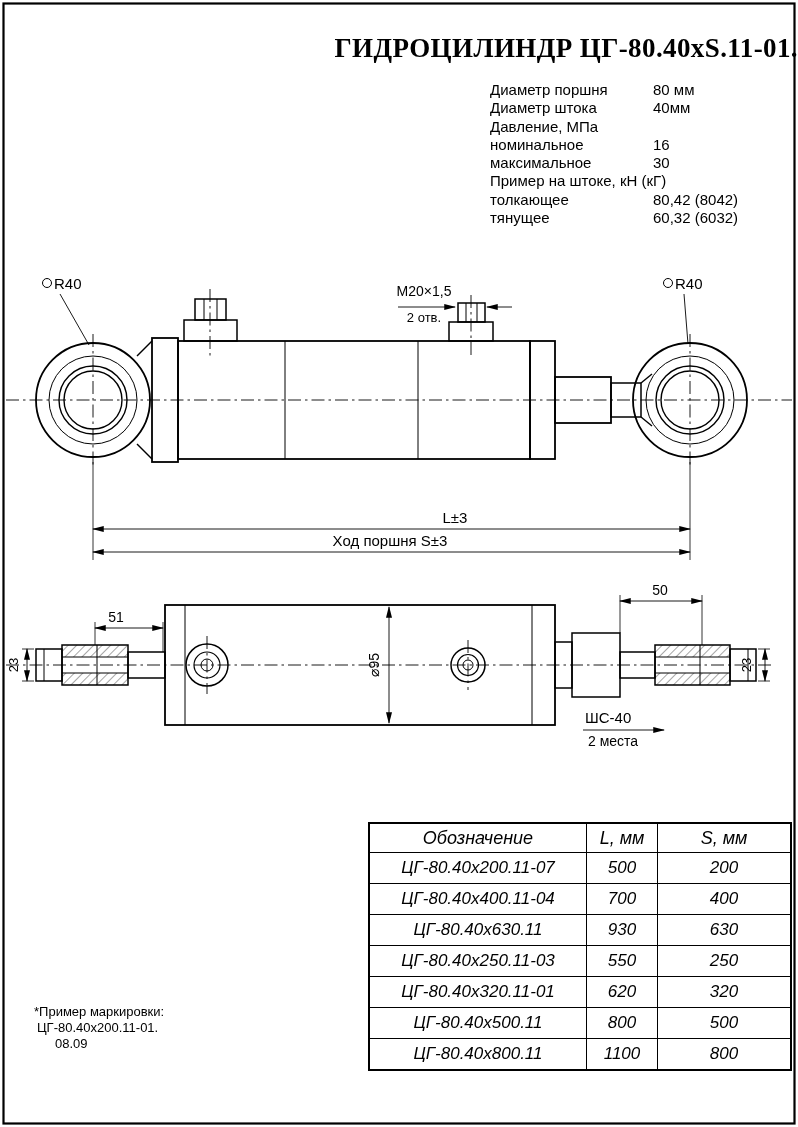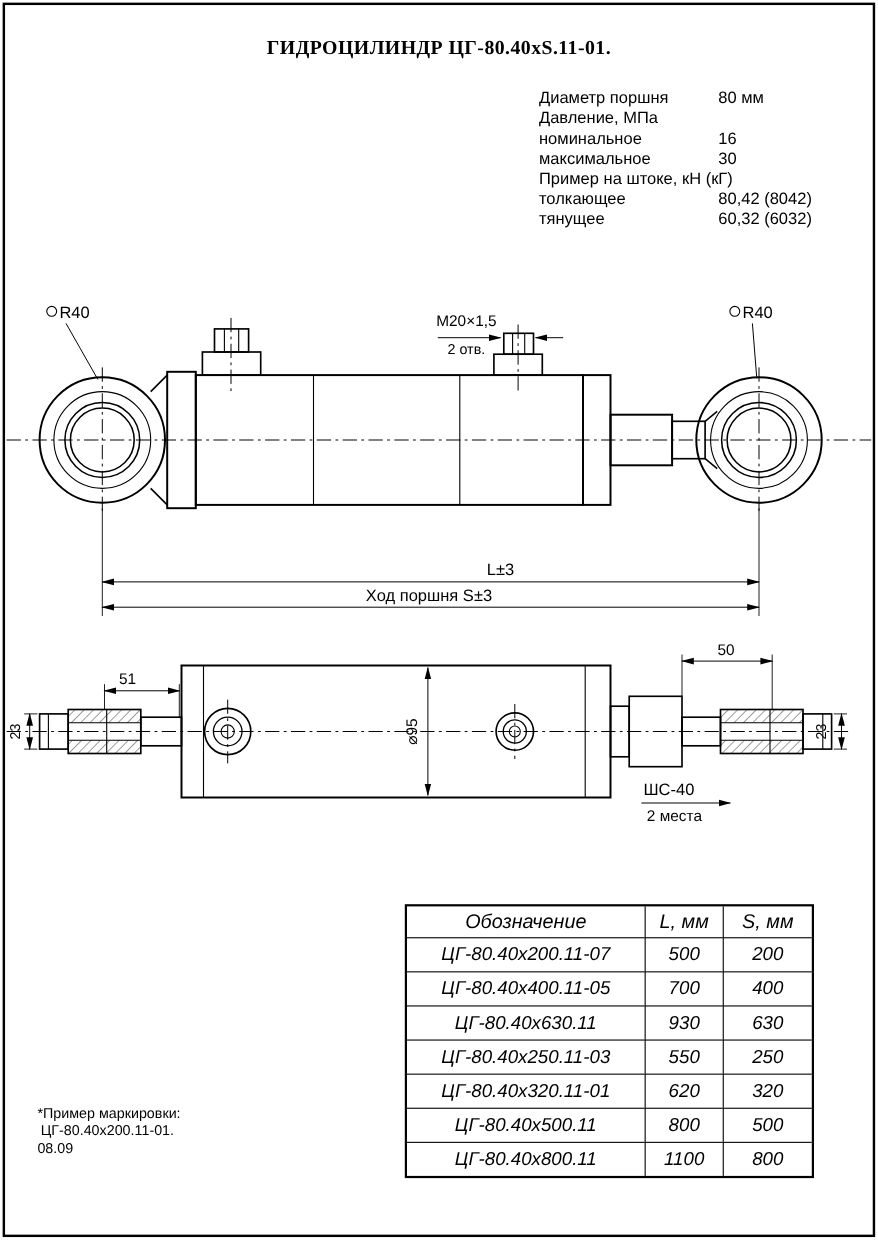--- a/index.html
+++ b/index.html
@@ -1,36 +1,36 @@
 <!DOCTYPE html>
 <html><head>
 <meta charset="utf-8">
 <style>
   *{box-sizing:border-box}
   body{margin:0;background:#fff}
   .sheet{position:relative;width:798px;height:1127px;background:#fff;overflow:hidden;
          font-family:"Liberation Sans",sans-serif;color:#000}
   .drawing-svg{position:absolute;left:0;top:0}
-  .title{position:absolute;top:33px;left:0;width:100%;text-align:center;
-         font-family:"Liberation Serif",serif;font-weight:700;font-size:18px;letter-spacing:.4px}
+  .title{position:absolute;top:33px;left:0;width:100%;text-align:right;
+         font-family:"Liberation Serif",serif;font-weight:700;font-size:27px;letter-spacing:.4px}
   .specs{position:absolute;left:490px;top:81px;width:292px;font-size:15px}
   .spec-row{display:flex;height:18.3px;align-items:baseline}
   .spec-label{flex:0 0 163px;white-space:nowrap}
   .spec-value{white-space:nowrap}
-  .dtable{position:absolute;left:368px;top:822px;width:372px;border:2.4px solid #000;
+  .dtable{position:absolute;left:368px;top:822px;width:424px;border:2.4px solid #000;
           display:grid;grid-template-columns:216px 71px 1fr;grid-template-rows:28px repeat(7,31px);
           font-style:italic;font-size:17px;font-family:"Liberation Sans",sans-serif}
   .cell{border-top:1.6px solid #000;border-left:1.6px solid #000;display:flex;
         align-items:center;justify-content:center;white-space:nowrap}
   .cell.head{font-size:18px}
   .cell.nt{border-top:none}
   .cell.nl{border-left:none}
   .footnote{position:absolute;left:34px;top:1004px;font-size:13px;line-height:16px}
   .footnote .l2{margin-left:3px}
-  .footnote .l3{}
+  .footnote .l3{margin-left:21px}
   .cl{stroke:#000;stroke-width:.9;fill:none;stroke-dasharray:13 4 2.5 4}
   .ln{stroke:#000;fill:none}
   .dimtext{fill:#000;stroke:none;font-family:"Liberation Sans",sans-serif;font-size:14px}
   .dimtext.big{font-size:15px}
   .dimtext.small{font-size:13px}
 </style>
 </head>
 <body>
 
 <div class="sheet">
@@ -196,20 +196,24 @@
   </svg>
 
   <div class="title">ГИДРОЦИЛИНДР ЦГ-80.40xS.11-01.</div>
 
   <div class="specs">
     <div class="spec-row">
       <span class="spec-label">Диаметр поршня</span>
       <span class="spec-value">80 мм</span>
     </div>
     <div class="spec-row">
+      <span class="spec-label">Диаметр штока</span>
+      <span class="spec-value">40мм</span>
+    </div>
+    <div class="spec-row">
       <span class="spec-label">Давление, МПа</span>
       <span class="spec-value"></span>
     </div>
     <div class="spec-row">
       <span class="spec-label">номинальное</span>
       <span class="spec-value">16</span>
     </div>
     <div class="spec-row">
       <span class="spec-label">максимальное</span>
       <span class="spec-value">30</span>
@@ -230,21 +234,21 @@
 
   <div class="dtable">
     <div class="cell head nt nl">Обозначение</div>
     <div class="cell head nt">L, мм</div>
     <div class="cell head nt">S, мм</div>
 
     <div class="cell nl">ЦГ-80.40x200.11-07</div>
     <div class="cell">500</div>
     <div class="cell">200</div>
 
-    <div class="cell nl">ЦГ-80.40x400.11-05</div>
+    <div class="cell nl">ЦГ-80.40x400.11-04</div>
     <div class="cell">700</div>
     <div class="cell">400</div>
 
     <div class="cell nl">ЦГ-80.40x630.11</div>
     <div class="cell">930</div>
     <div class="cell">630</div>
 
     <div class="cell nl">ЦГ-80.40x250.11-03</div>
     <div class="cell">550</div>
     <div class="cell">250</div>

